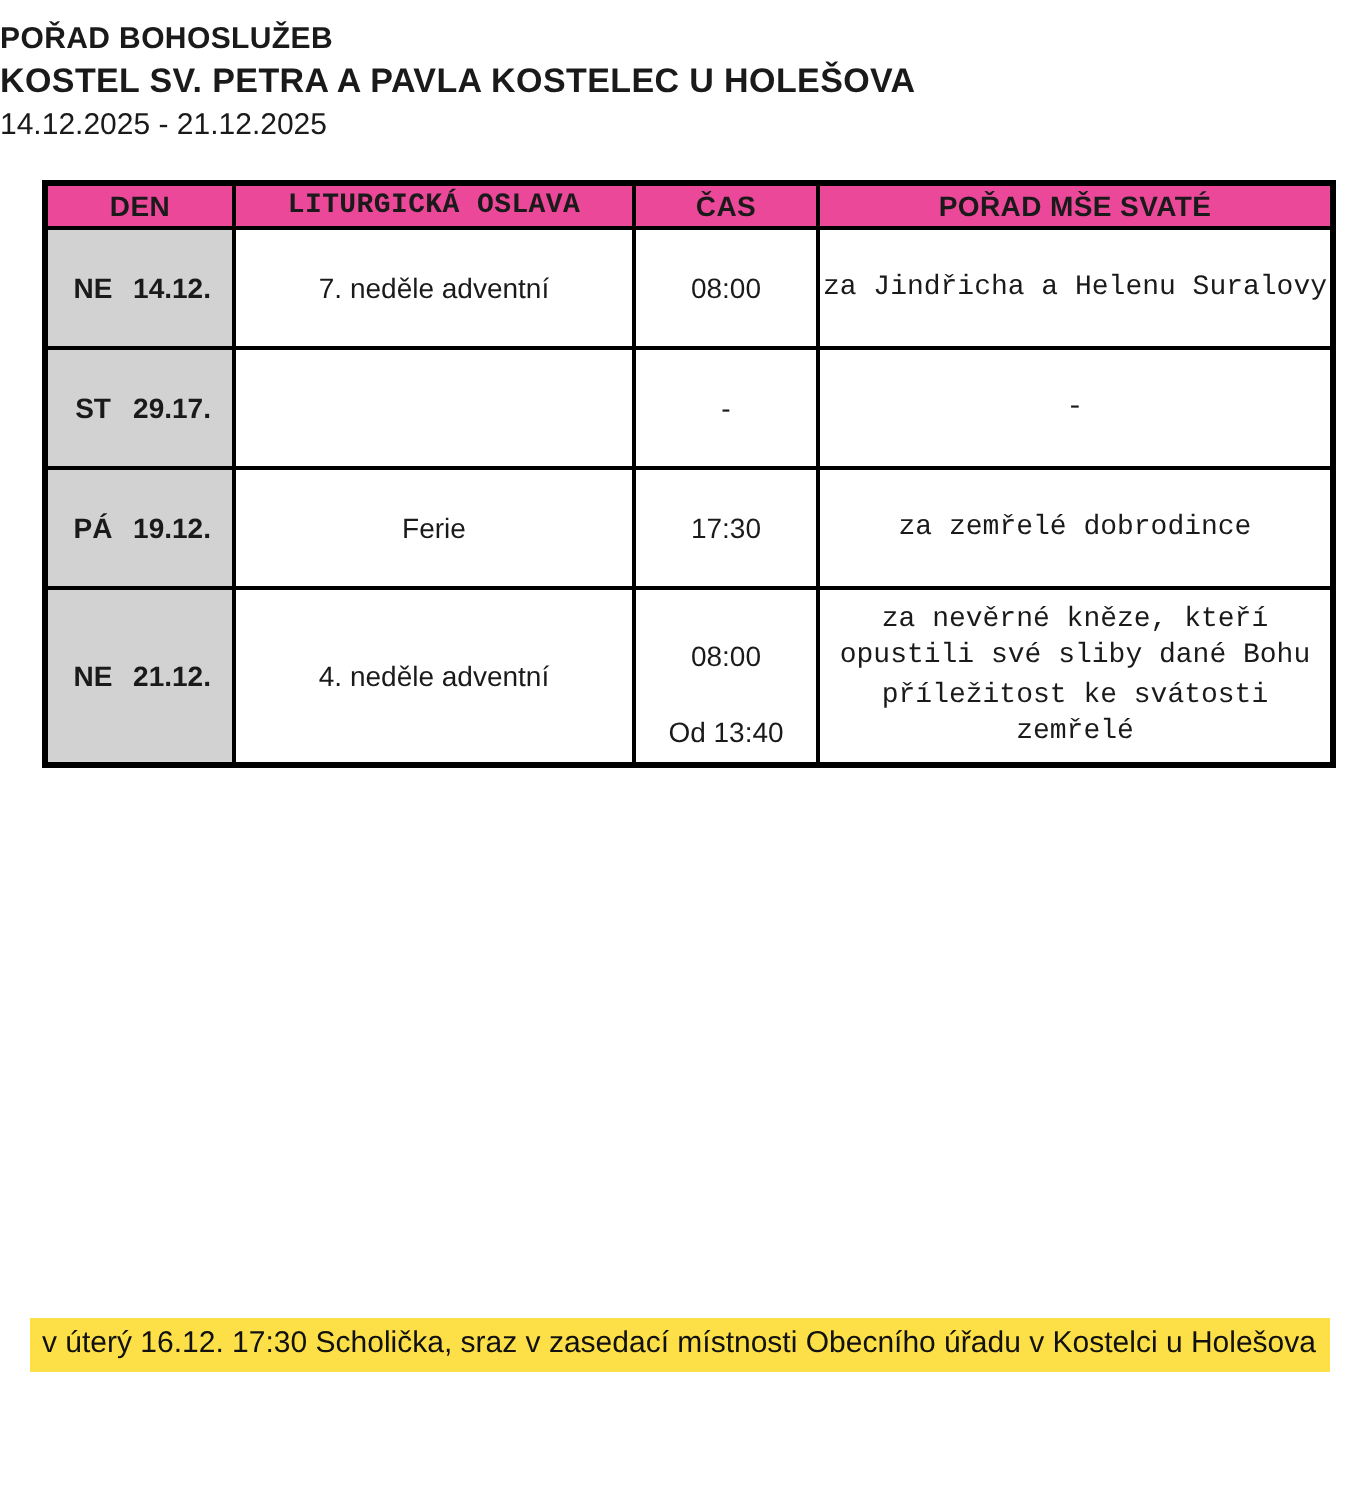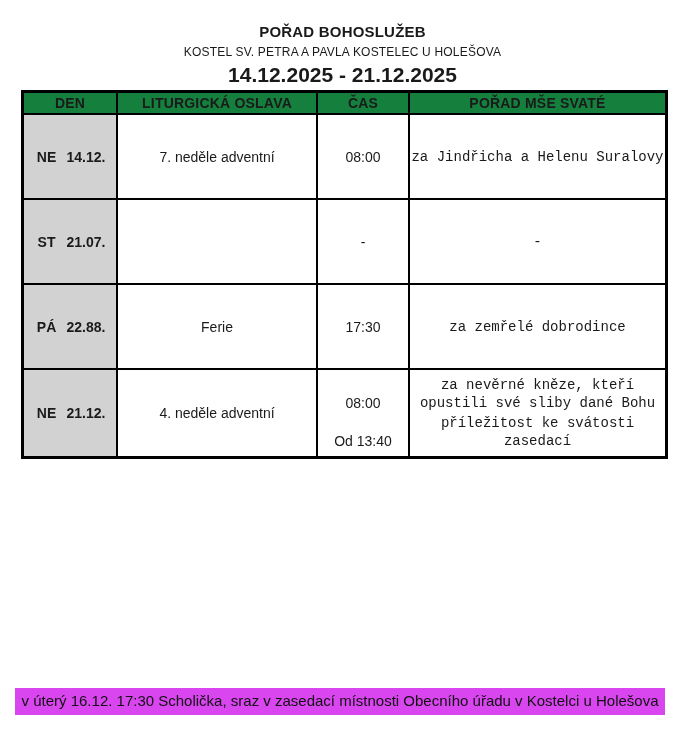--- a/index.html
+++ b/index.html
@@ -12,39 +12,38 @@
   }
   .page {
     width: 685px;
     height: 756px;
     position: relative;
     background: #ffffff;
     overflow: hidden;
   }
   
   .titles {
-    text-align: center;
+    text-align: left;
     padding-top: 9px;
-    margin-top: 12px;
   }
   .title-main {
     font-size: 15px;
     font-weight: bold;
     line-height: 21px;
     letter-spacing: 0.2px;
   }
   .title-sub {
-    font-size: 12px;
-    font-weight: normal;
+    font-size: 17px;
+    font-weight: bold;
     line-height: 21px;
     letter-spacing: 0.2px;
   }
   .title-dates {
-    font-size: 21px;
-    font-weight: bold;
+    font-size: 15px;
+    font-weight: normal;
     line-height: 21px;
     margin-top: 1px;
   }
   
   table.schedule {
     border-collapse: collapse;
     table-layout: fixed;
     position: absolute;
     left: 21px;
     top: 90px;
@@ -57,31 +56,31 @@
     padding: 0;
     font-size: 14px;
     text-align: center;
     vertical-align: middle;
     overflow: hidden;
   }
   table.schedule {
     border: 3px solid #000000;
   }
   th.col-day    { width: 92px;  }
-  th.col-celeb  { width: 198px; }
+  th.col-celeb  { width: 198px; font-family: Liberation Mono, monospace; }
   th.col-time   { width: 90px;  }
   th.col-intent { width: 255px; }
   thead th {
-    background: #15803d;
+    background: #ec4899;
     font-weight: bold;
     font-size: 15px;
     height: 20px;
     letter-spacing: 0.2px;
   }
-  tbody tr { height: 85px; }
+  tbody tr { height: 60px; }
   tbody tr.tall { height: 88px; }
   td.day-cell {
     background: #d2d2d2;
     font-weight: bold;
     font-size: 15px;
     text-align: left;
     padding-left: 6px;
     white-space: nowrap;
   }
   td.day-cell .day-abbr { display: inline-block; min-width: 24px; margin-right: 8px; }
@@ -106,29 +105,28 @@
     justify-content: center;
   }
   .stack .bottom-line {
     flex: 0 0 auto;
     padding-bottom: 1px;
   }
   
   .note {
     position: absolute;
     left: 15px;
-    top: 688px;
+    top: 659px;
     width: 650px;
     box-sizing: border-box;
-    background: #d946ef;
+    background: #fde047;
     font-size: 15px;
     line-height: 22px;
     padding: 2px 6px 3px 6px;
     color: #111111;
-    text-align: center;
   }
 </style>
 </head>
 <body>
 
 <div class="page">
 
   <div class="titles">
     <div class="title-main">POŘAD BOHOSLUŽEB</div>
     <div class="title-sub">KOSTEL SV. PETRA A PAVLA KOSTELEC U HOLEŠOVA</div>
@@ -149,48 +147,48 @@
       <tr>
         <td class="day-cell"><span class="day-abbr">NE</span><span>14.12.</span></td>
         <td class="celeb-cell">7. neděle adventní</td>
         <td class="time-cell">08:00</td>
         <td class="intent-cell">za Jindřicha a Helenu Suralovy</td>
       </tr>
 
 
 
       <tr>
-        <td class="day-cell"><span class="day-abbr">ST</span><span>21.07.</span></td>
+        <td class="day-cell"><span class="day-abbr">ST</span><span>29.17.</span></td>
         <td class="celeb-cell"></td>
         <td class="time-cell">-</td>
         <td class="intent-cell">-</td>
       </tr>
 
 
       <tr>
-        <td class="day-cell"><span class="day-abbr">PÁ</span><span>22.88.</span></td>
+        <td class="day-cell"><span class="day-abbr">PÁ</span><span>19.12.</span></td>
         <td class="celeb-cell">Ferie</td>
         <td class="time-cell">17:30</td>
         <td class="intent-cell">za zemřelé dobrodince</td>
       </tr>
 
 
       <tr class="tall">
         <td class="day-cell"><span class="day-abbr">NE</span><span>21.12.</span></td>
         <td class="celeb-cell">4. neděle adventní</td>
         <td class="time-cell">
           <div class="stack">
             <div class="grow-center">08:00</div>
             <div class="bottom-line">Od 13:40</div>
           </div>
         </td>
         <td class="intent-cell">
           <div class="stack">
             <div class="grow-center">za nevěrné kněze, kteří opustili své sliby dané Bohu</div>
-            <div class="bottom-line">příležitost ke svátosti zasedací</div>
+            <div class="bottom-line">příležitost ke svátosti zemřelé</div>
           </div>
         </td>
       </tr>
 
     </tbody>
   </table>
 
   <div class="note">v úterý 16.12. 17:30 Scholička, sraz v zasedací místnosti Obecního úřadu v Kostelci u Holešova</div>
 
 </div>

